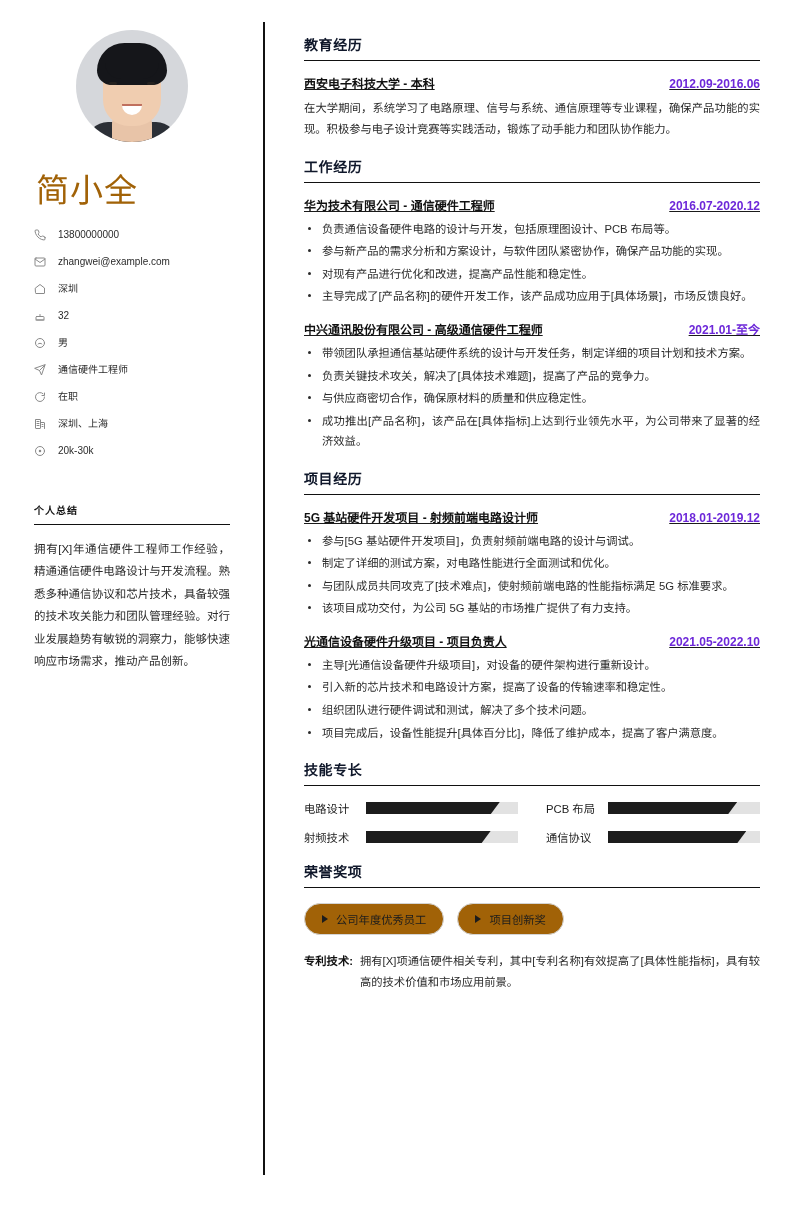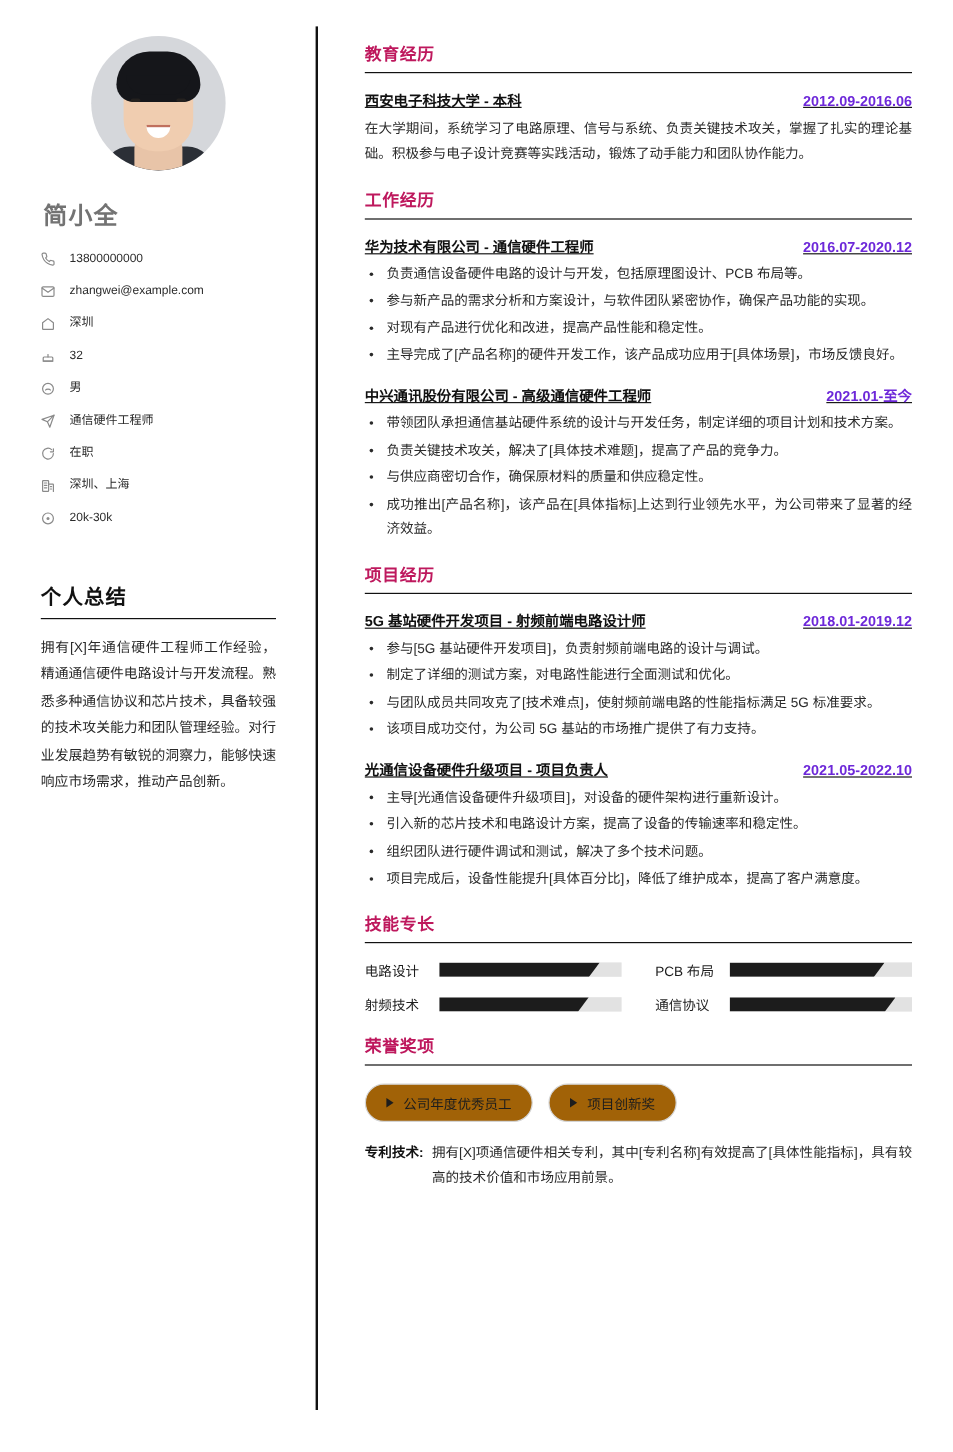--- a/index.html
+++ b/index.html
@@ -119,25 +119,25 @@
     top: 74px;
     transform: translateX(-50%);
     width: 20px;
     height: 9px;
     background: #ffffff;
     border-radius: 0 0 12px 12px;
     border-top: 2px solid #c0705e;
   }
 
   .person-name {
-    font-size: 20px;
-    font-weight: bold;
+    font-size: 33px;
+    font-weight: normal;
     letter-spacing: 1px;
     margin: 22px 0 0 2px;
-    color: #737373;
+    color: #a16207;
   }
 
   .contact-list {
     margin-top: 16px;
   }
   .contact-row {
     display: flex;
     align-items: center;
     margin-bottom: 13px;
     font-size: 10px;
@@ -154,21 +154,21 @@
     color: #8a8a8a;
     margin-right: 4px;
   }
   .contact-row .ico svg { display: block; }
   .contact-row .ctxt { white-space: nowrap; }
 
   .side-section {
     margin-top: 44px;
   }
   .side-head {
-    font-size: 17px;
+    font-size: 10px;
     font-weight: bold;
     color: #111111;
     padding-bottom: 7px;
     border-bottom: 1.6px solid #111111;
     letter-spacing: 1px;
   }
   .side-body {
     margin-top: 13px;
     font-size: 11.5px;
     line-height: 1.95;
@@ -180,21 +180,21 @@
   .main {
     flex: 1;
     box-sizing: border-box;
     padding: 34px 34px 0 40px;
     min-width: 0;
   }
   .sec { margin-bottom: 16px; }
   .sec-head {
     font-size: 14px;
     font-weight: bold;
-    color: #be185d;
+    color: #0f172a;
     padding-bottom: 6px;
     border-bottom: 1.6px solid #111111;
     letter-spacing: 0.6px;
   }
   .entry { margin-top: 13px; }
   .entry-top {
     display: flex;
     align-items: baseline;
     justify-content: space-between;
     gap: 10px;
@@ -449,21 +449,21 @@
 
   <main class="main">
 
     <section class="sec">
       <div class="sec-head">教育经历</div>
       <div class="entry">
         <div class="entry-top">
           <span class="entry-title">西安电子科技大学 - 本科</span>
           <span class="entry-date">2012.09-2016.06</span>
         </div>
-        <p class="entry-desc">在大学期间，系统学习了电路原理、信号与系统、负责关键技术攻关，掌握了扎实的理论基础。积极参与电子设计竞赛等实践活动，锻炼了动手能力和团队协作能力。</p>
+        <p class="entry-desc">在大学期间，系统学习了电路原理、信号与系统、通信原理等专业课程，确保产品功能的实现。积极参与电子设计竞赛等实践活动，锻炼了动手能力和团队协作能力。</p>
       </div>
     </section>
 
     <section class="sec">
       <div class="sec-head">工作经历</div>
 
       <div class="entry">
         <div class="entry-top">
           <span class="entry-title">华为技术有限公司 - 通信硬件工程师</span>
           <span class="entry-date">2016.07-2020.12</span>

